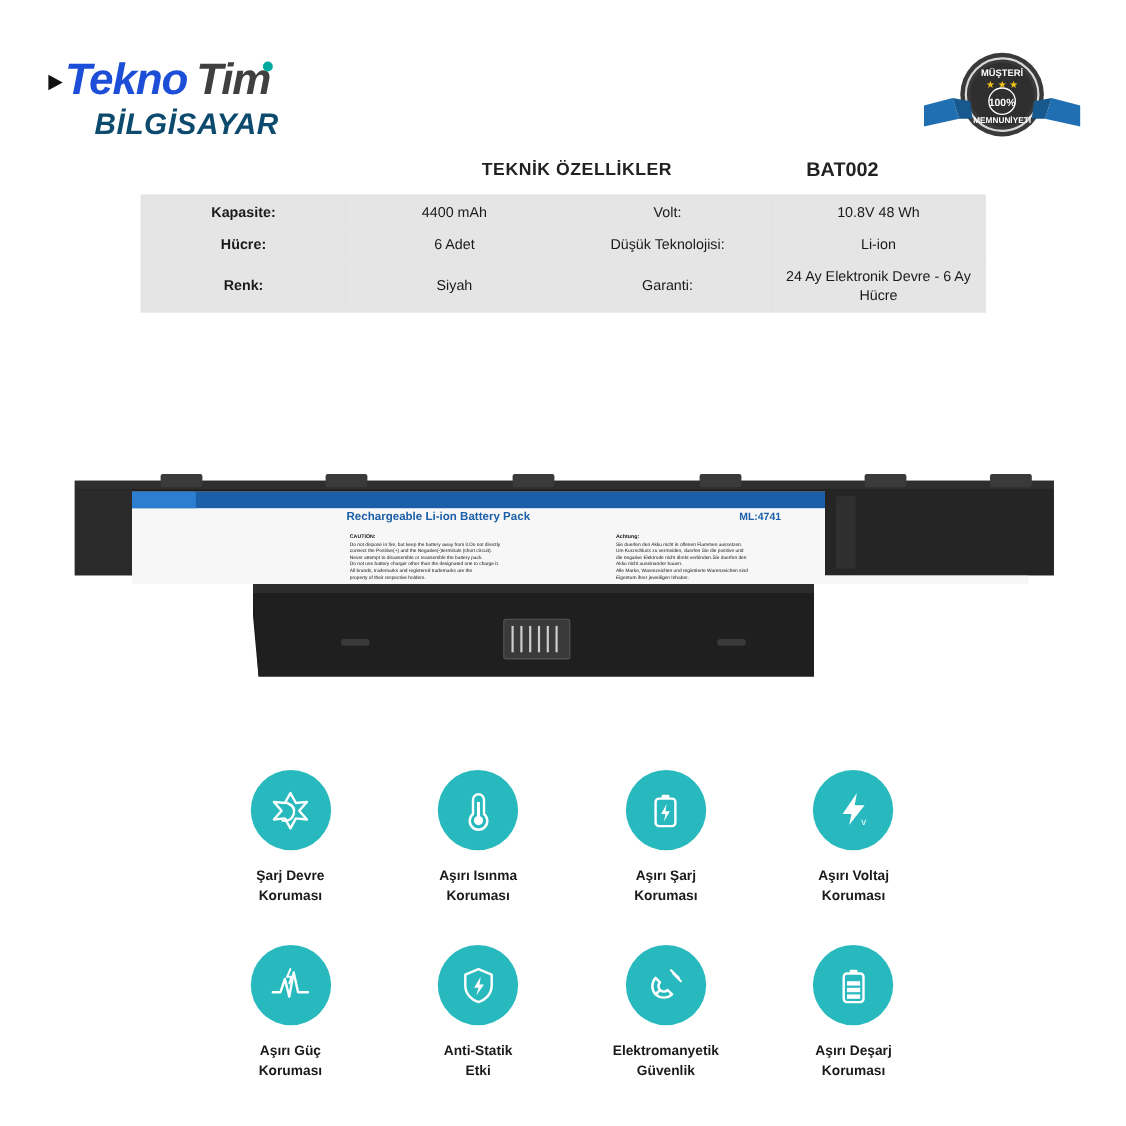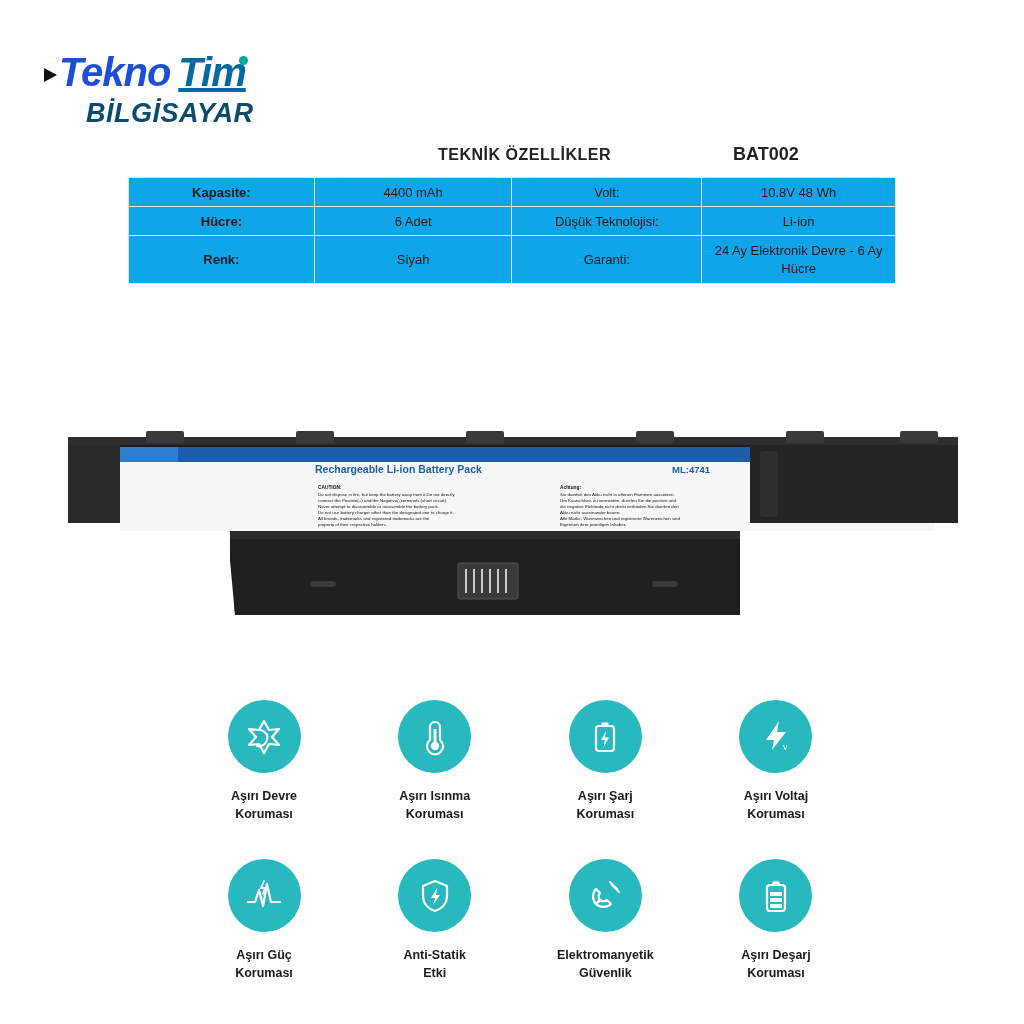--- a/index.html
+++ b/index.html
@@ -15,38 +15,38 @@
 
   
   .brand { position: absolute; left: 44px; top: 52px; }
   .brand-row1 { display: flex; align-items: center; }
   .brand-arrow { width: 0; height: 0; border-top: 7px solid transparent;
     border-bottom: 7px solid transparent; border-left: 13px solid #111;
     margin-right: 2px; margin-top: 6px; }
   .brand-tekno { font-size: 40px; font-weight: bold; font-style: italic;
     letter-spacing: -1px; color: #1d4ed8; line-height: 1; }
   .brand-tim { font-size: 40px; font-weight: bold; font-style: italic;
-    letter-spacing: -1px; color: #0369a1; line-height: 1; margin-left: 8px; position: relative; text-decoration: underline; }
+    letter-spacing: -1px; color: #404040; line-height: 1; margin-left: 8px; position: relative; }
   .brand-tim .dot { position: absolute; right: -2px; top: 4px; width: 9px; height: 9px;
     background: #00a99d; border-radius: 50%; }
   .brand-bilgisayar { font-size: 27px; font-weight: bold; font-style: italic;
     color: #0c4a6e; letter-spacing: 0.5px; margin-top: 6px; margin-left: 42px; }
 
   
   .badge { position: absolute; right: 38px; top: 42px; width: 150px; height: 92px; }
   .badge svg { display: block; }
 
   
   .spec-title { position: absolute; left: 438px; top: 146px; font-size: 16px;
     font-weight: bold; letter-spacing: 0.5px; color: #222; }
   .spec-code { position: absolute; left: 733px; top: 144px; font-size: 18px;
     font-weight: bold; color: #222; }
 
   table.specs { position: absolute; left: 128px; top: 177px; width: 768px;
-    border-collapse: collapse; background: #0ea5e9; }
+    border-collapse: collapse; background: #e5e5e5; }
   table.specs td { border: 1px solid #e2e2e2; height: 29px; font-size: 13px;
     text-align: center; padding: 3px 6px; }
   td.lbl { font-weight: bold; width: 186px; }
   td.val { width: 198px; }
   td.lbl2 { font-weight: normal; width: 190px; }
   td.val2 { width: 194px; }
   tr.tall td { height: 48px; }
   .two-line { line-height: 1.35; }
 
   
@@ -71,20 +71,36 @@
       <span class="brand-arrow"></span>
       <span class="brand-tekno">Tekno</span>
       <span class="brand-tim">
         <span>Tim</span>
         <span class="dot"></span>
       </span>
     </div>
     <div class="brand-bilgisayar">BİLGİSAYAR</div>
   </div>
 
+  <div class="badge">
+    <svg width="150" height="92" viewBox="0 0 150 92">
+      <circle cx="75" cy="44" r="38" fill="#3a3a3a"></circle>
+      <circle cx="75" cy="44" r="33" fill="none" stroke="#d9d9d9" stroke-width="2"></circle>
+      <circle cx="75" cy="44" r="29" fill="#2f2f2f"></circle>
+      <text x="75" y="27" font-size="8.5" fill="#ffffff" text-anchor="middle" font-family="Liberation Sans, sans-serif" font-weight="bold">MÜŞTERİ</text>
+      <text x="75" y="38" font-size="9" fill="#f0c419" text-anchor="middle" font-family="Liberation Sans, sans-serif">★ ★ ★</text>
+      <circle cx="75" cy="50" r="12" fill="none" stroke="#ffffff" stroke-width="1.2"></circle>
+      <text x="75" y="54" font-size="9.5" fill="#ffffff" text-anchor="middle" font-family="Liberation Sans, sans-serif" font-weight="bold">100%</text>
+      <text x="75" y="70" font-size="7.5" fill="#ffffff" text-anchor="middle" font-family="Liberation Sans, sans-serif" font-weight="bold">MEMNUNİYETİ</text>
+      <path d="M4 54 L30 47 L36 66 L4 73 Z" fill="#1f6fb2"></path>
+      <path d="M146 54 L120 47 L114 66 L146 73 Z" fill="#1f6fb2"></path>
+      <path d="M30 47 L46 50 L48 66 L36 66 Z" fill="#17588f"></path>
+      <path d="M120 47 L104 50 L102 66 L114 66 Z" fill="#17588f"></path>
+    </svg>
+  </div>
 
   <div class="spec-title">TEKNİK ÖZELLİKLER</div>
   <div class="spec-code">BAT002</div>
 
   <table class="specs">
     <tbody>
       <tr>
         <td class="lbl">Kapasite:</td>
         <td class="val">4400 mAh</td>
         <td class="lbl2">Volt:</td>
@@ -181,21 +197,21 @@
 
     <div class="feat-row">
       <div class="feat">
         <div class="feat-circle">
           <svg width="42" height="42" viewBox="0 0 42 42">
             <path d="M21 5 L26 14 L36 13 L29 21 L36 29 L26 28 L21 37 L16 28 L6 29 L13 21 L6 13 L16 14 Z" fill="none" stroke="#ffffff" stroke-width="2.2" stroke-linejoin="round"></path>
             <path d="M18 14 Q26 17 24 24 Q22 31 14 30" fill="none" stroke="#ffffff" stroke-width="2.2" stroke-linecap="round"></path>
           </svg>
         </div>
         <div class="feat-label">
-          <span>Aşırı Devre</span><br>
+          <span>Şarj Devre</span><br>
           <span>Koruması</span>
         </div>
       </div>
 
       <div class="feat">
         <div class="feat-circle">
           <svg width="42" height="42" viewBox="0 0 42 42">
             <path d="M21 6 a5 5 0 0 1 5 5 v13 a8 8 0 1 1 -10 0 V11 a5 5 0 0 1 5 -5 Z" fill="none" stroke="#ffffff" stroke-width="2.2"></path>
             <circle cx="21" cy="30" r="4.2" fill="#ffffff"></circle>
             <rect x="19.6" y="13" width="2.8" height="14" fill="#ffffff"></rect>

